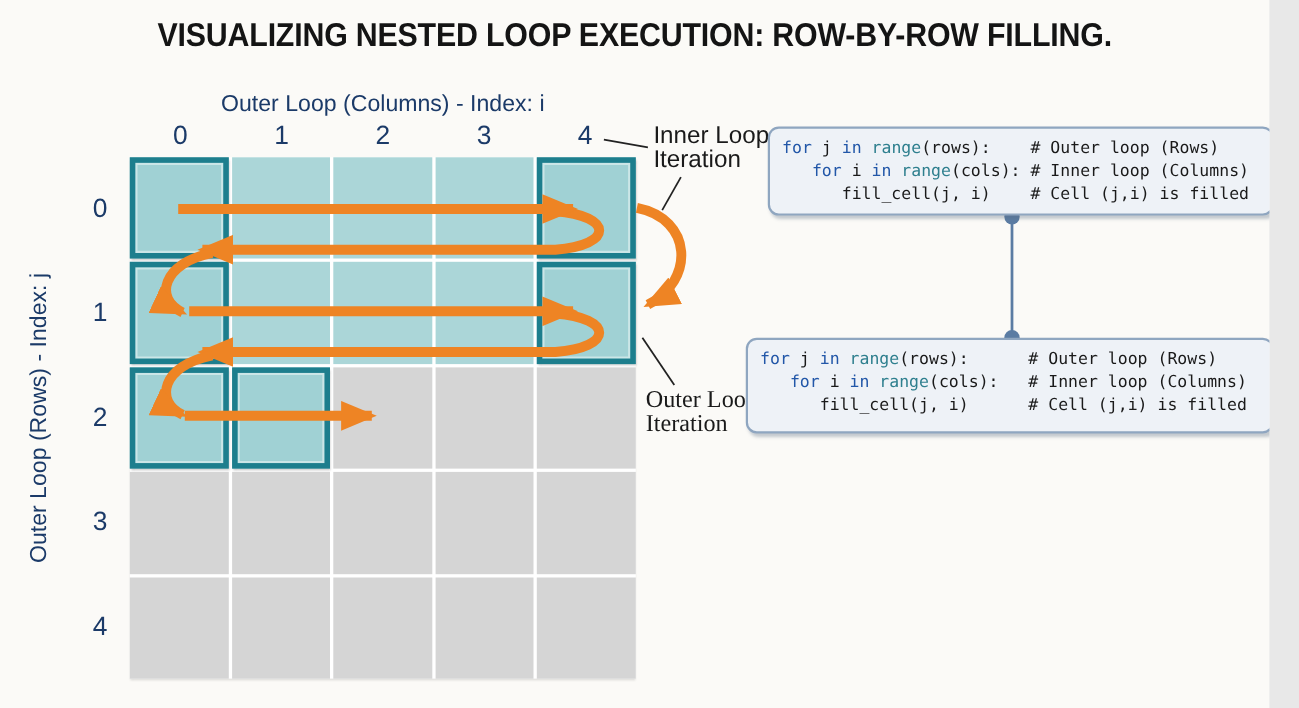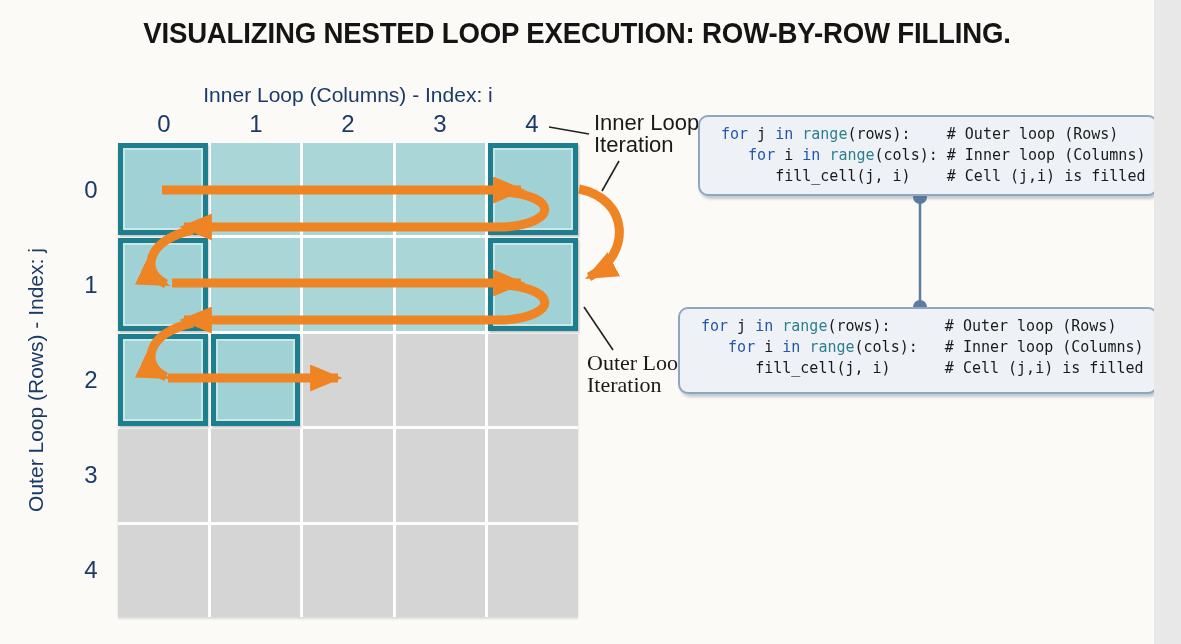--- a/index.html
+++ b/index.html
@@ -27,37 +27,37 @@
   .overlay{position:absolute;left:0;top:0;pointer-events:none;}
   .oa{fill:none;stroke:var(--arrow-orange,#ee8424);stroke-width:9;}
   .ahp{fill:var(--arrow-orange,#ee8424);}
   .leader{stroke:#222;stroke-width:1.6;}
   .conn{stroke:var(--connector,#5b7ca3);stroke-width:2.5;}
   .dot{fill:var(--connector,#5b7ca3);}
   .note{position:absolute;font-size:22px;line-height:22px;color:var(--label-color,#1a1a1a);}
   .note.inner{left:594px;top:112px;}
   .note.outer{left:587px;top:352px;font-family:Liberation Serif, serif;}
   .code-block{position:absolute;box-sizing:border-box;background:var(--code-bg,#eef2f7);
-         border:2px solid var(--code-border,#8fa6c0);border-radius:10px;padding:7px 21px;
+         border:2px solid var(--code-border,#8fa6c0);border-radius:10px;padding:7px 11px;
          font-family:"DejaVu Sans Mono",monospace;font-size:15px;line-height:21px;white-space:pre;
          color:var(--code-text,#1a1a1a);box-shadow:2px 3px 3px rgba(90,110,130,.35);overflow:hidden;}
   .cb1{left:698px;top:115px;width:460px;height:81px;}
   .cb2{left:678px;top:307px;width:480px;height:87px;}
   .tk-kw{color:var(--code-keyword,#2257a8);}
   .tk-fn{color:var(--code-function,#2e7f8e);}
   .tk-pl,.tk-cm{color:var(--code-text,#1a1a1a);}
 </style>
 </head>
 <body>
 
 <div class="stage">
 
   <h1 class="page-title">VISUALIZING NESTED LOOP EXECUTION: ROW-BY-ROW FILLING.</h1>
 
-  <div class="x-title">Inner Loop (Columns) - Index: i</div>
+  <div class="x-title">Outer Loop (Columns) - Index: i</div>
   <div class="x-ticks">
       <span>0</span>
       <span>1</span>
       <span>2</span>
       <span>3</span>
       <span>4</span>
     </div>
   <div class="y-title">Outer Loop (Rows) - Index: j</div>
   <div class="y-ticks">
       <span>0</span>

